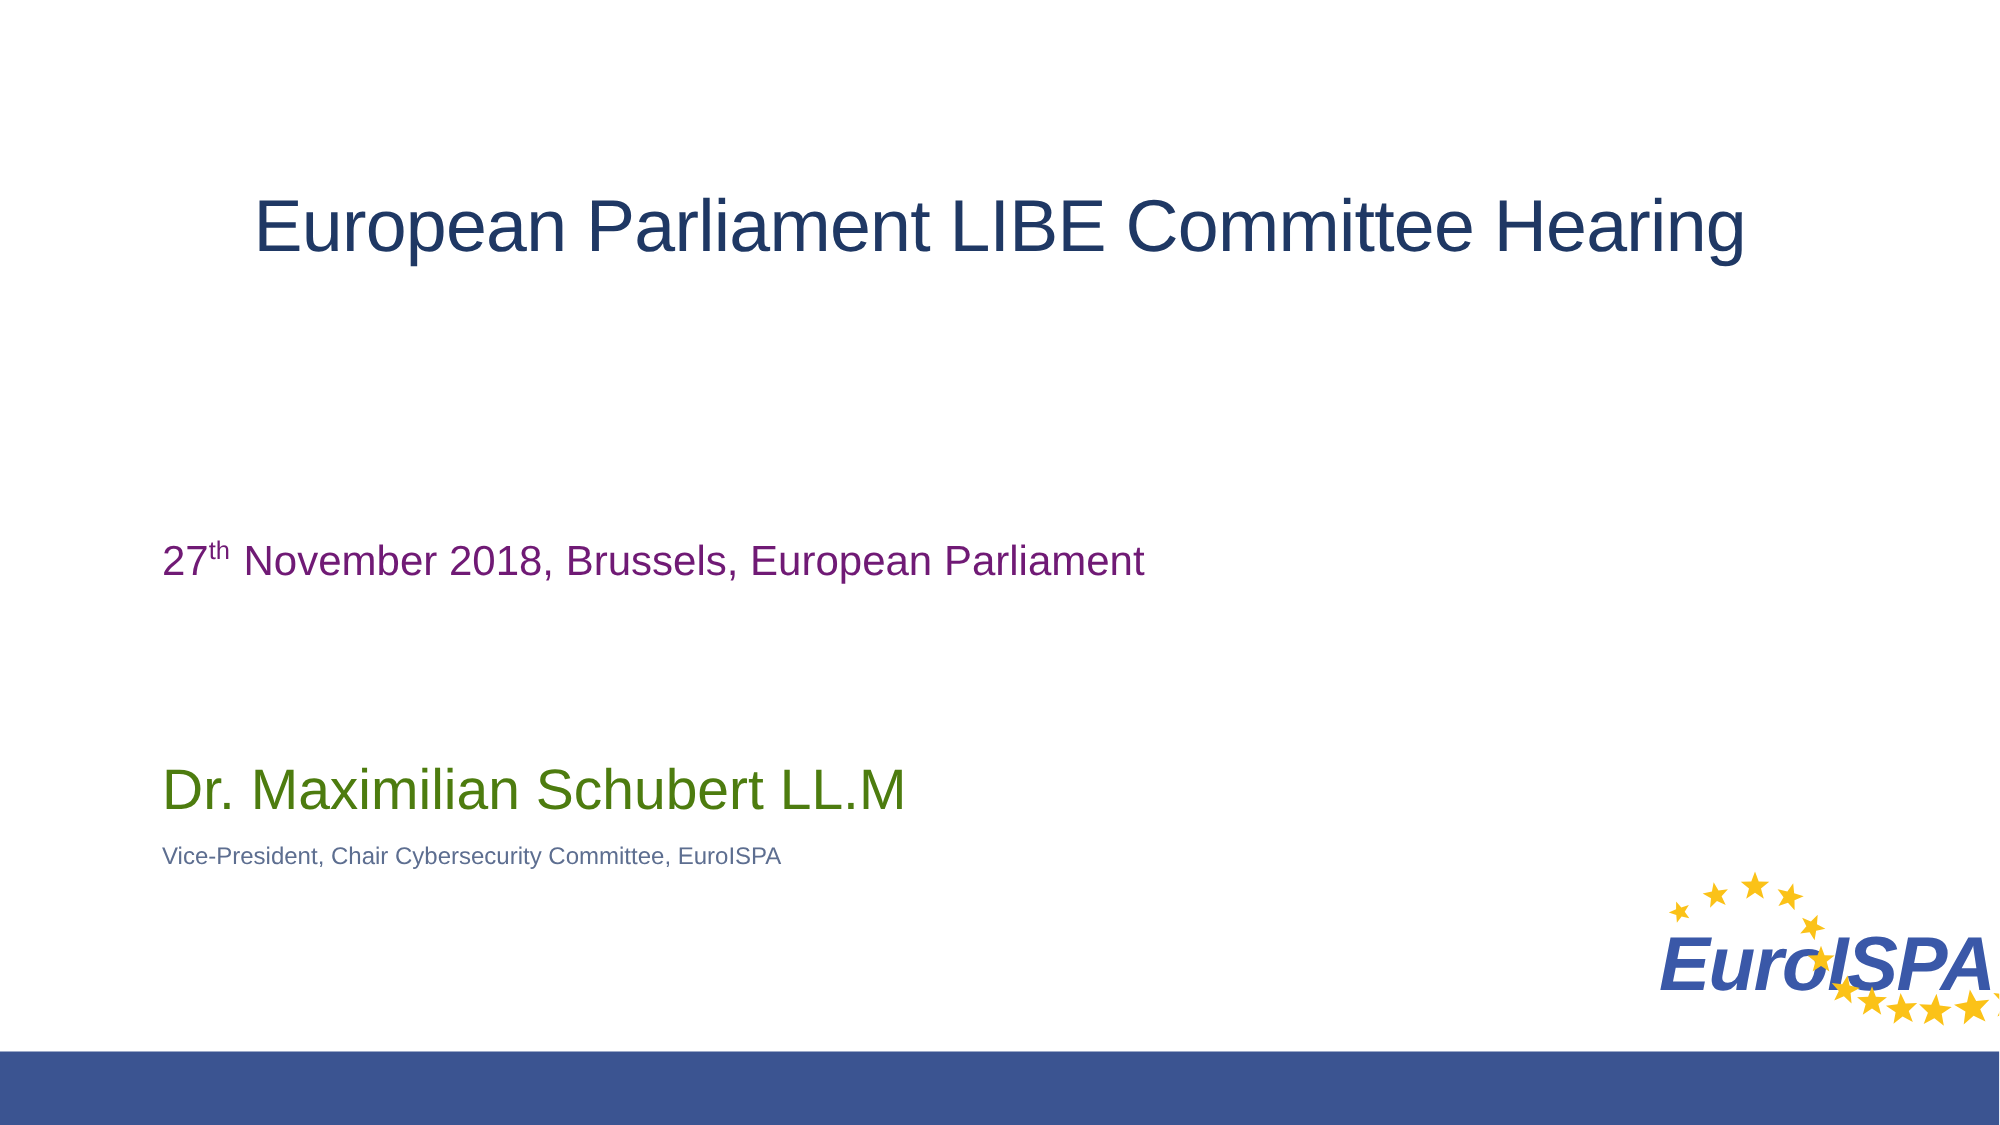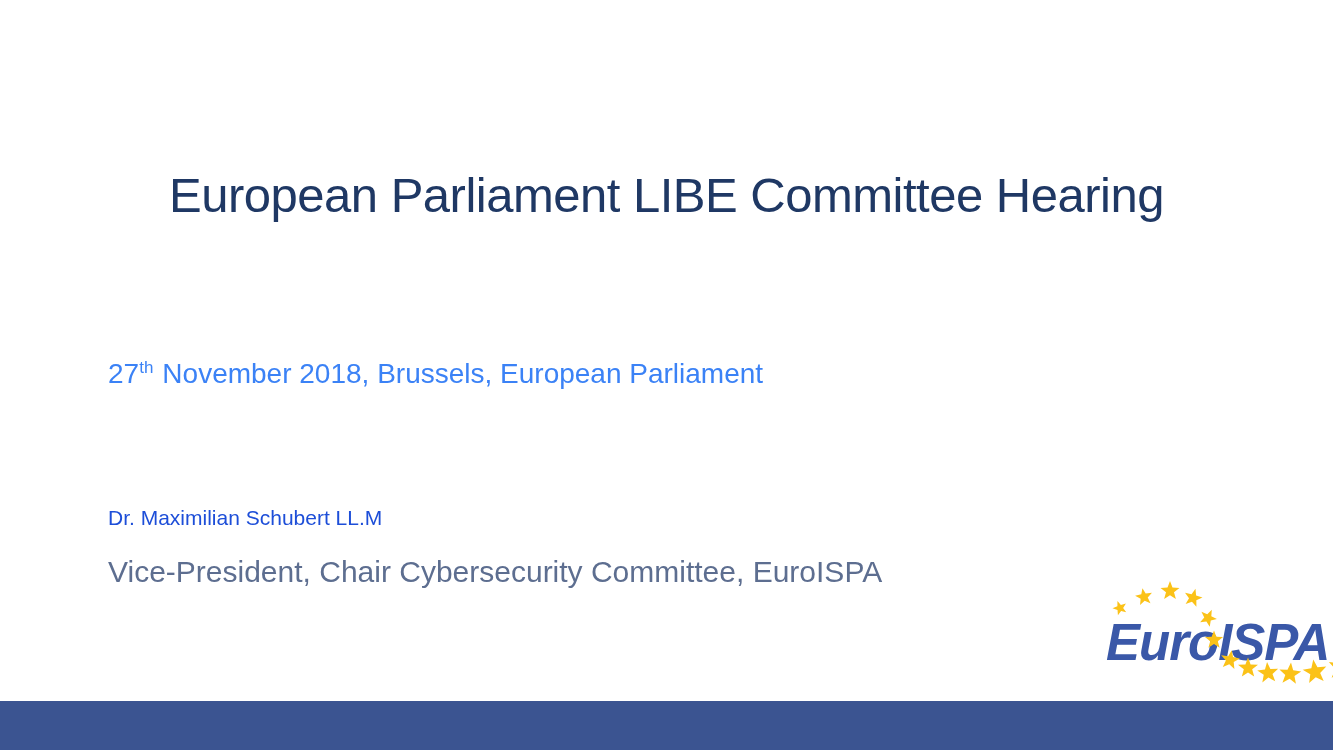--- a/index.html
+++ b/index.html
@@ -19,52 +19,51 @@
     position: absolute;
     top: 120px;
     left: 0;
     right: 0;
     text-align: center;
     color: #1F3864;
     font-size: 49px;
     line-height: 62px;
     font-weight: 400;
     letter-spacing: -0.5px;
-    margin-top: 44px;
   }
   .event-date {
     position: absolute;
     top: 358px;
     left: 108px;
-    color: #3b82f6;
+    color: #701a75;
     font-size: 28px;
     font-weight: 400;
   }
   .event-date sup {
     font-size: 17px;
     vertical-align: super;
     line-height: 0;
   }
   .date-rest {
     margin-left: 9px;
   }
   .speaker-name {
     position: absolute;
     top: 506px;
     left: 108px;
-    color: #1d4ed8;
-    font-size: 21px;
+    color: #4d7c0f;
+    font-size: 38px;
     font-weight: 400;
   }
   .affiliation {
     position: absolute;
     top: 558px;
     left: 108px;
     color: #5D6E90;
-    font-size: 30px;
+    font-size: 16px;
     line-height: 28px;
     font-weight: 400;
   }
   .logo {
     position: absolute;
     left: 1104px;
     top: 580px;
     width: 266px;
     height: 116px;
   }

